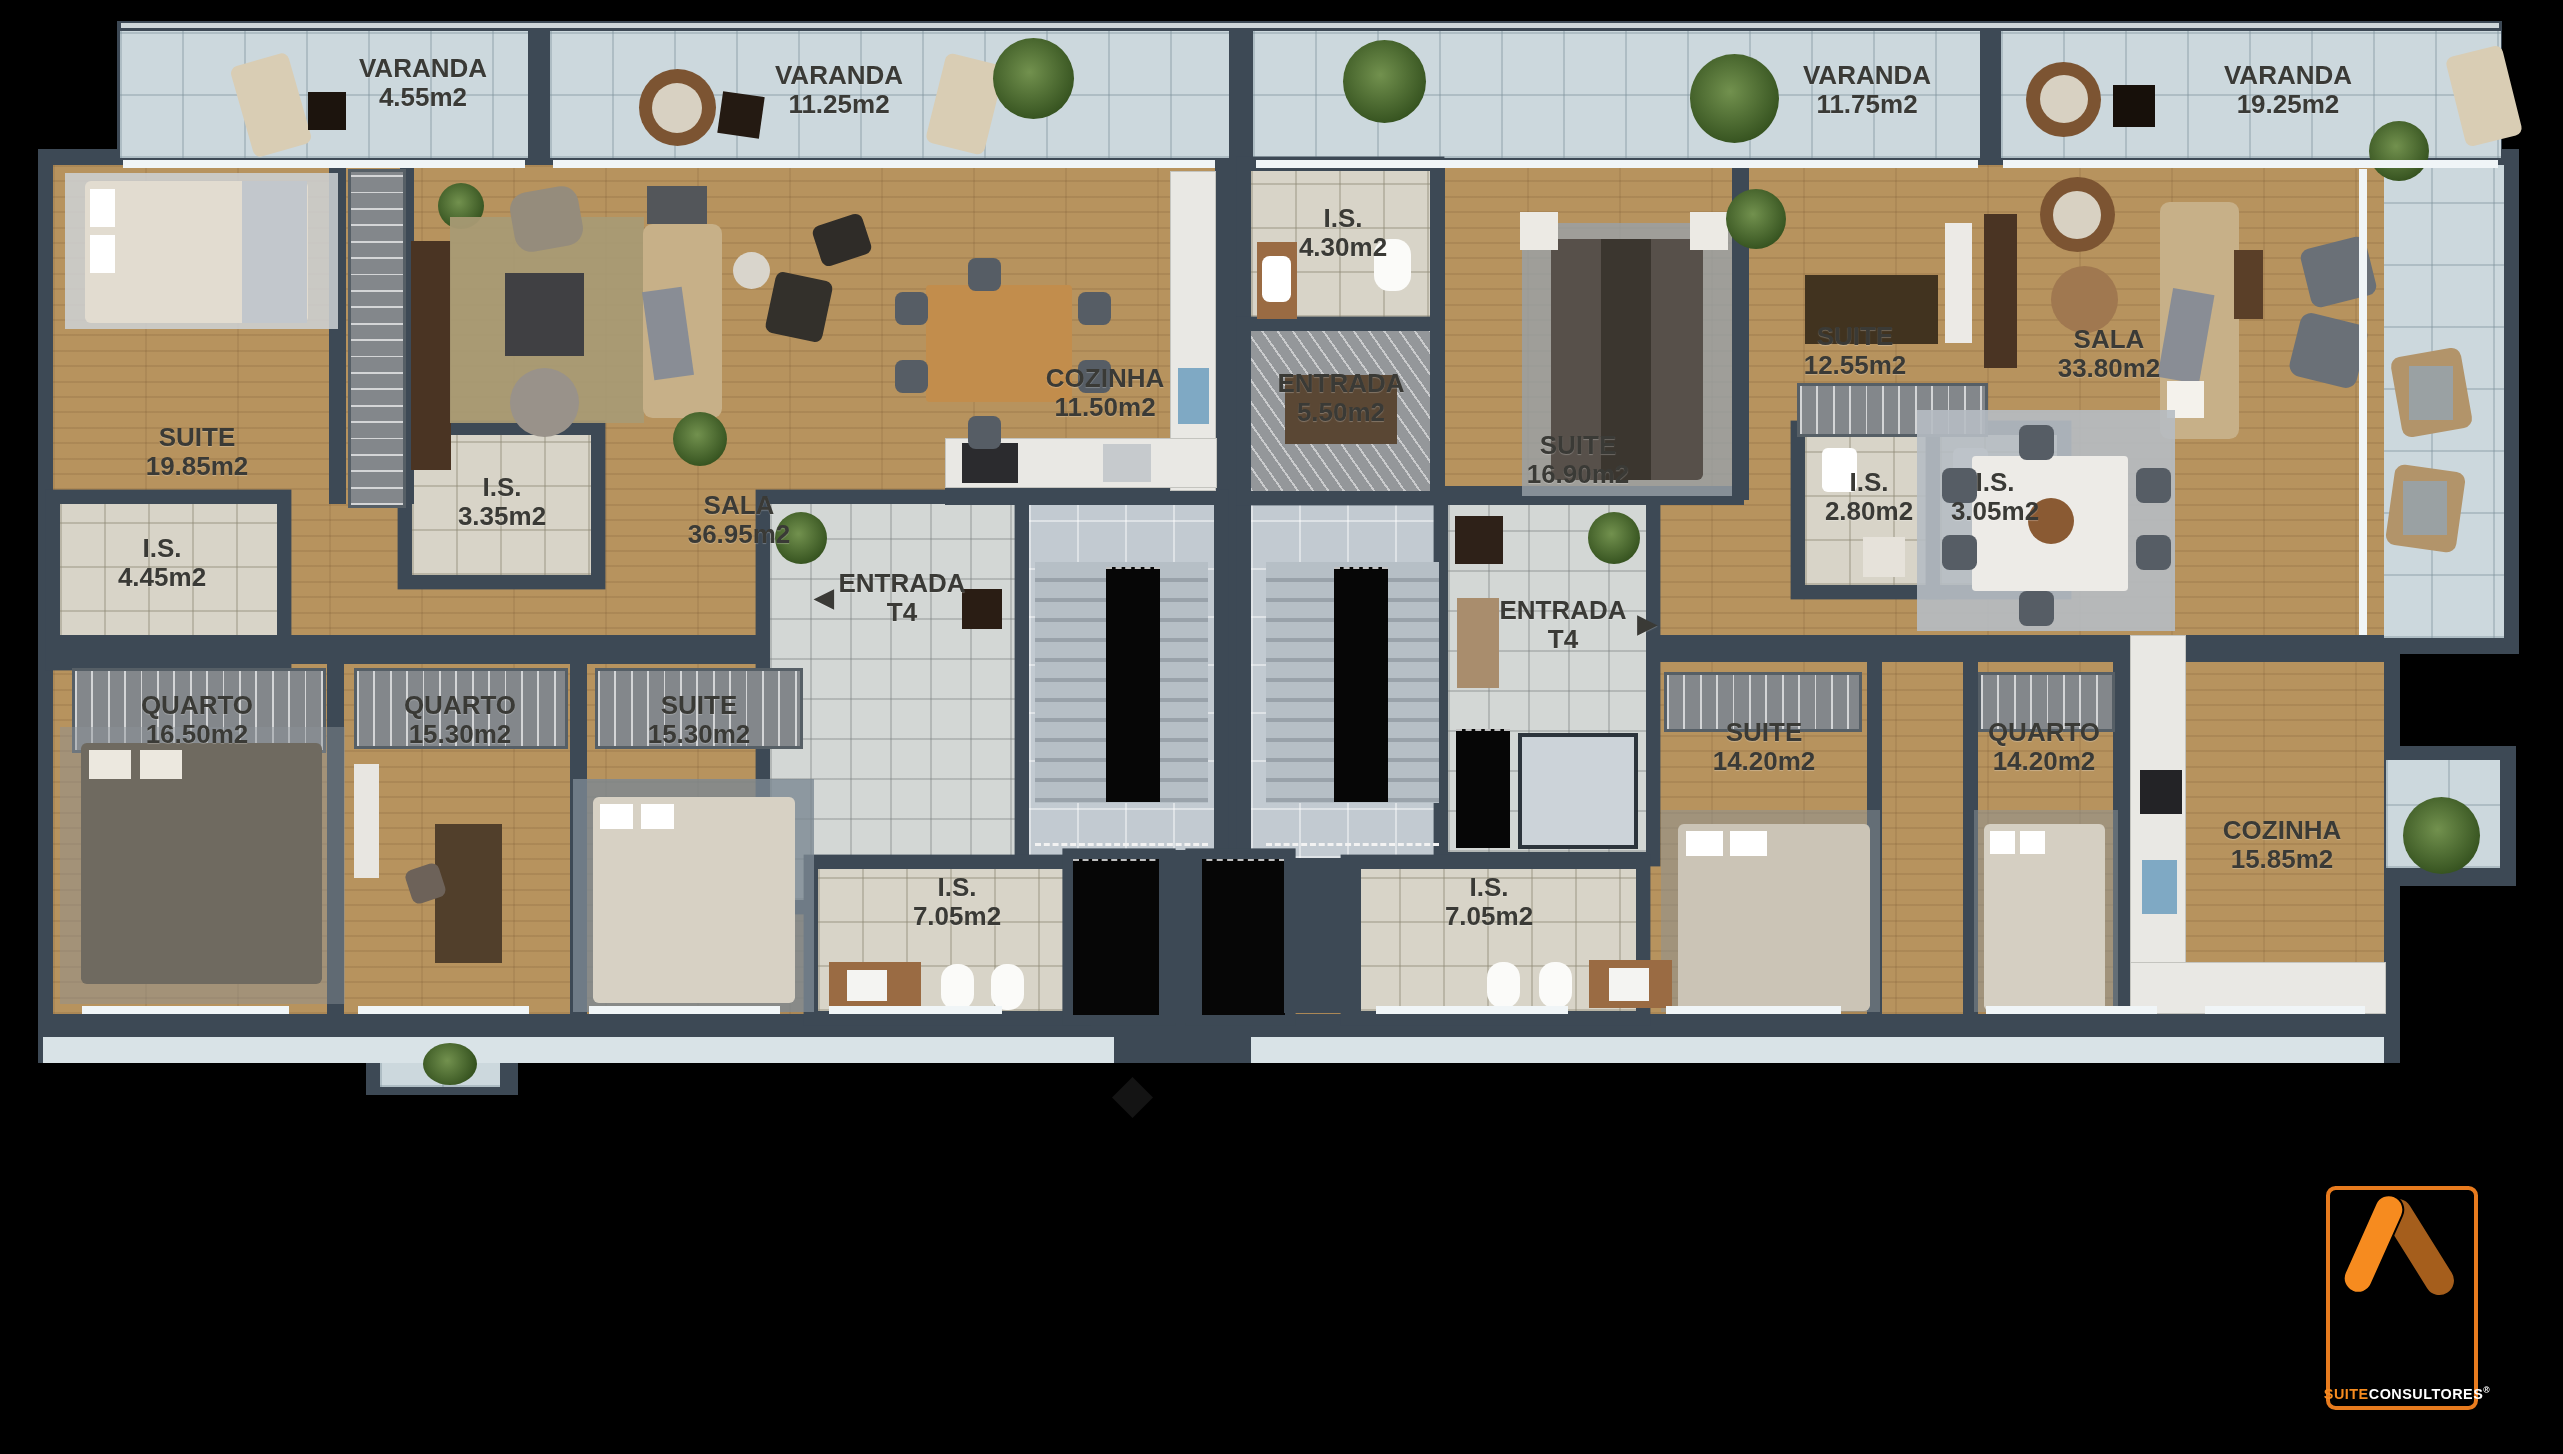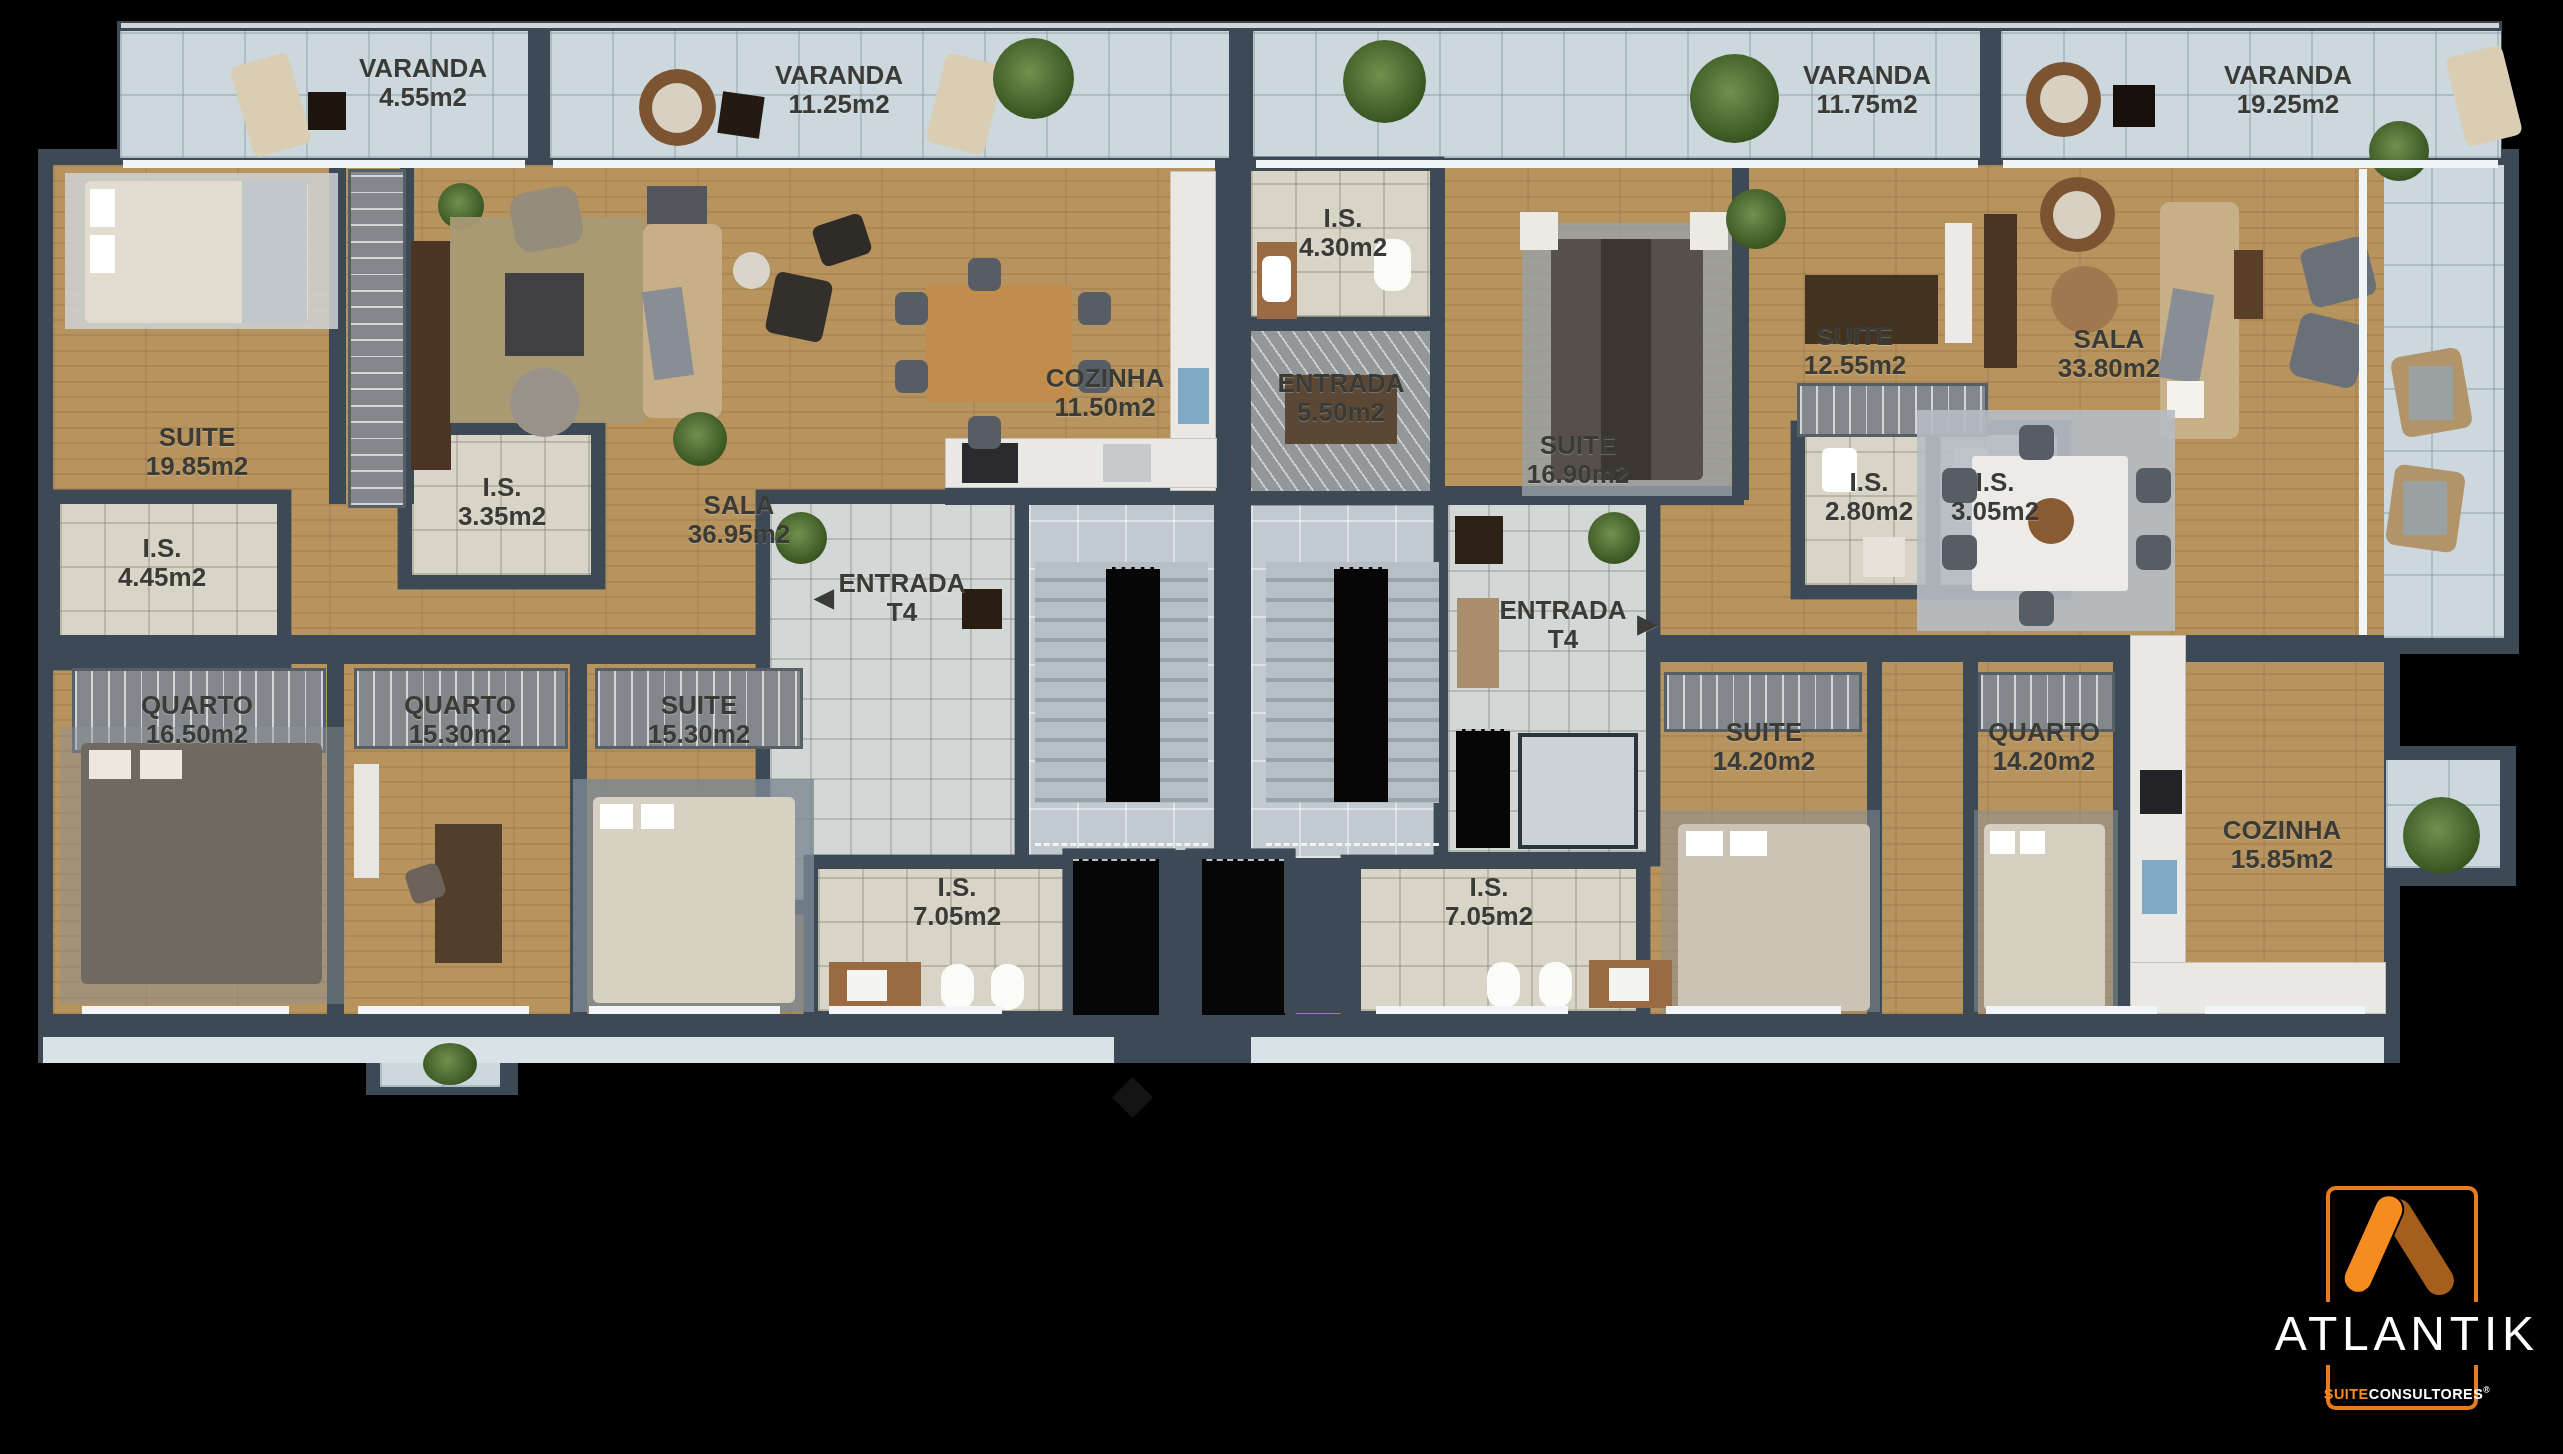--- a/index.html
+++ b/index.html
@@ -382,16 +382,15 @@
   
 
   
   
 </div>
 
 <div id="logo">
   <div class="lframe"></div>
   <div class="abar abar-r"></div>
   <div class="abar abar-l"></div>
-  <div class="lbrand">ATLANTIK</div>
   <div class="lsub"><span class="mais">SUITE</span><span>CONSULTORES</span><span class="reg">®</span></div>
 </div>
 
 
 </body></html>

